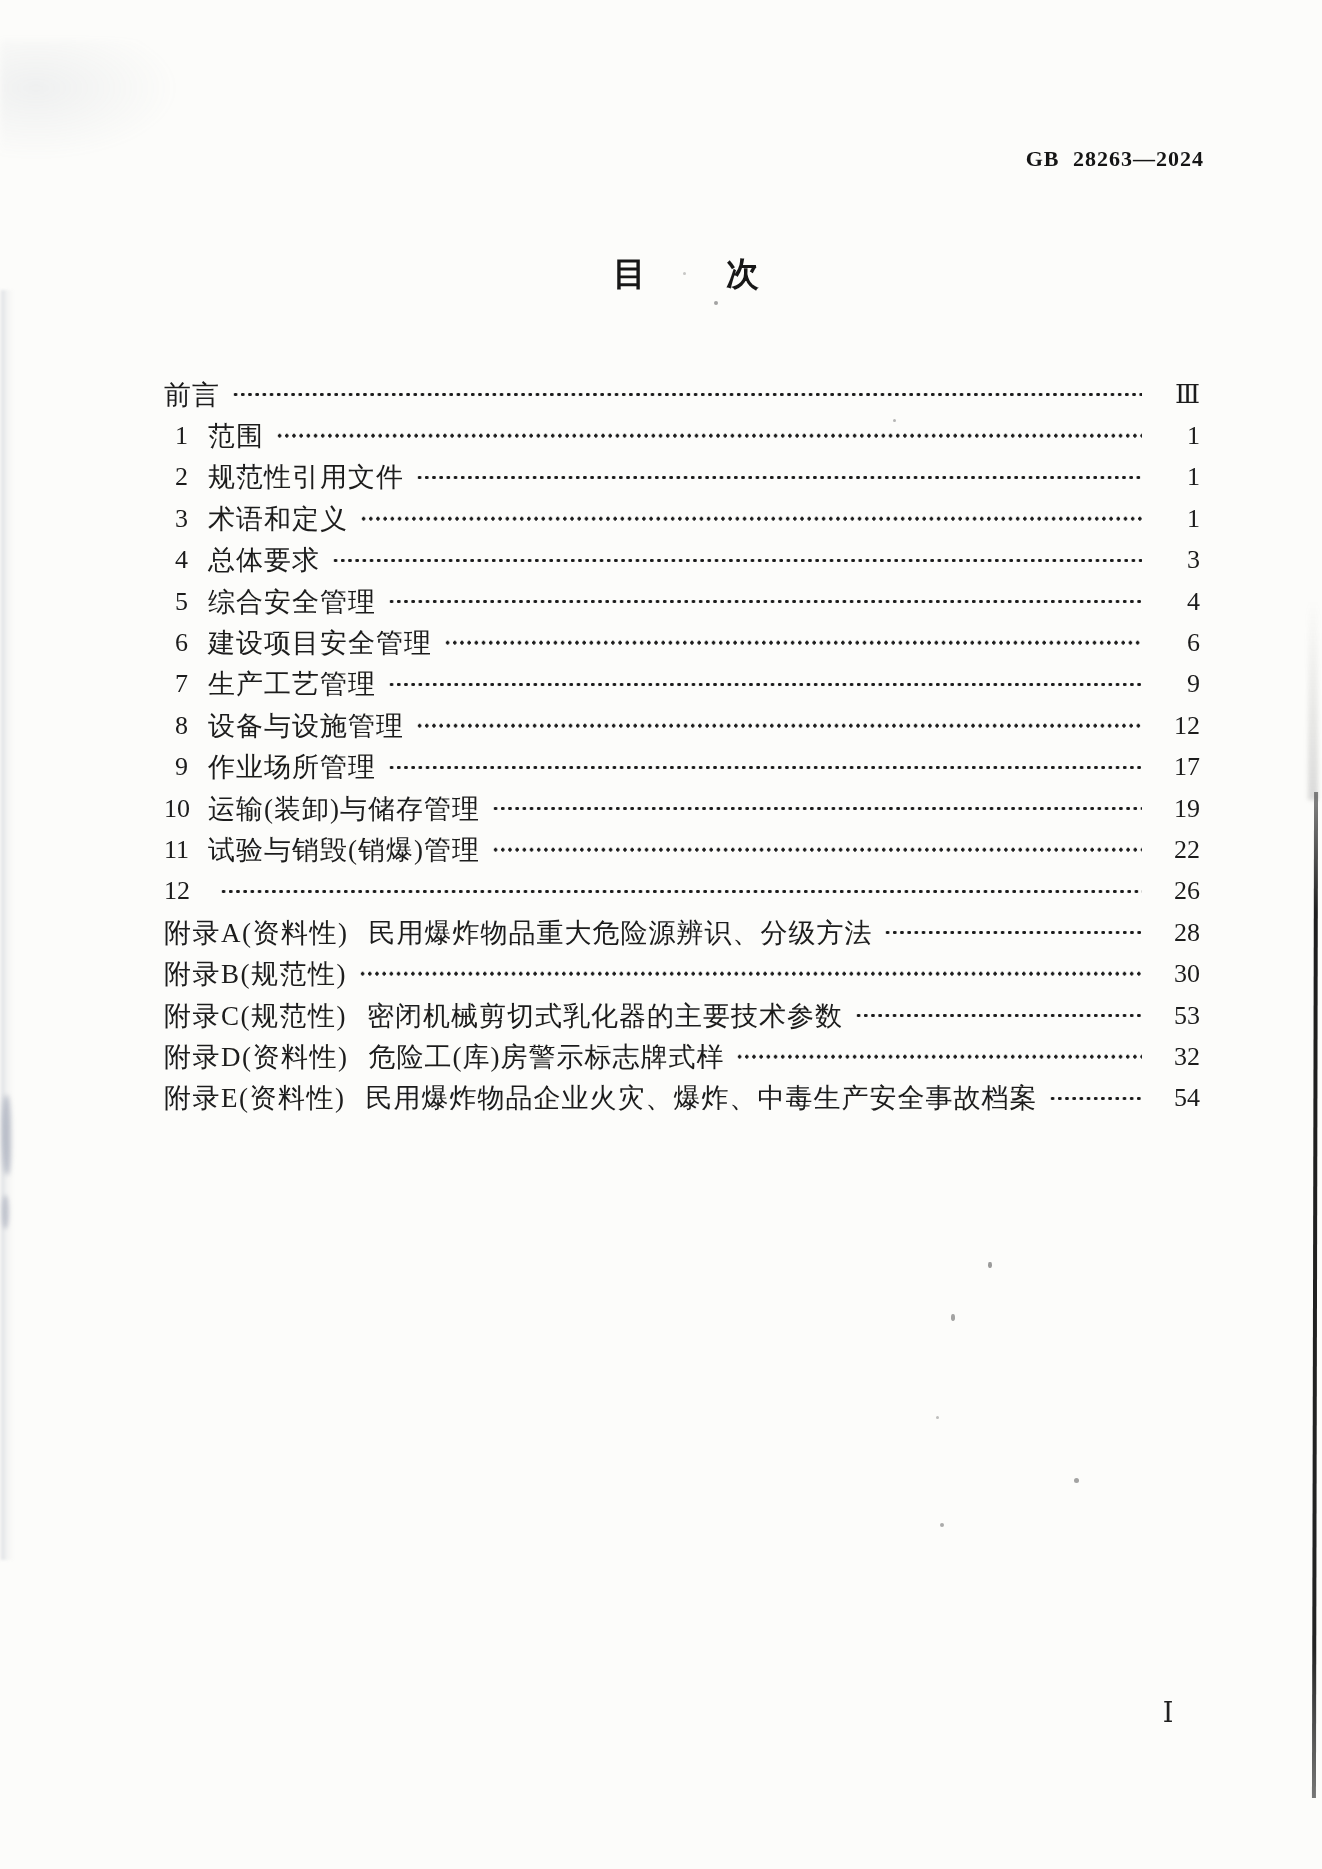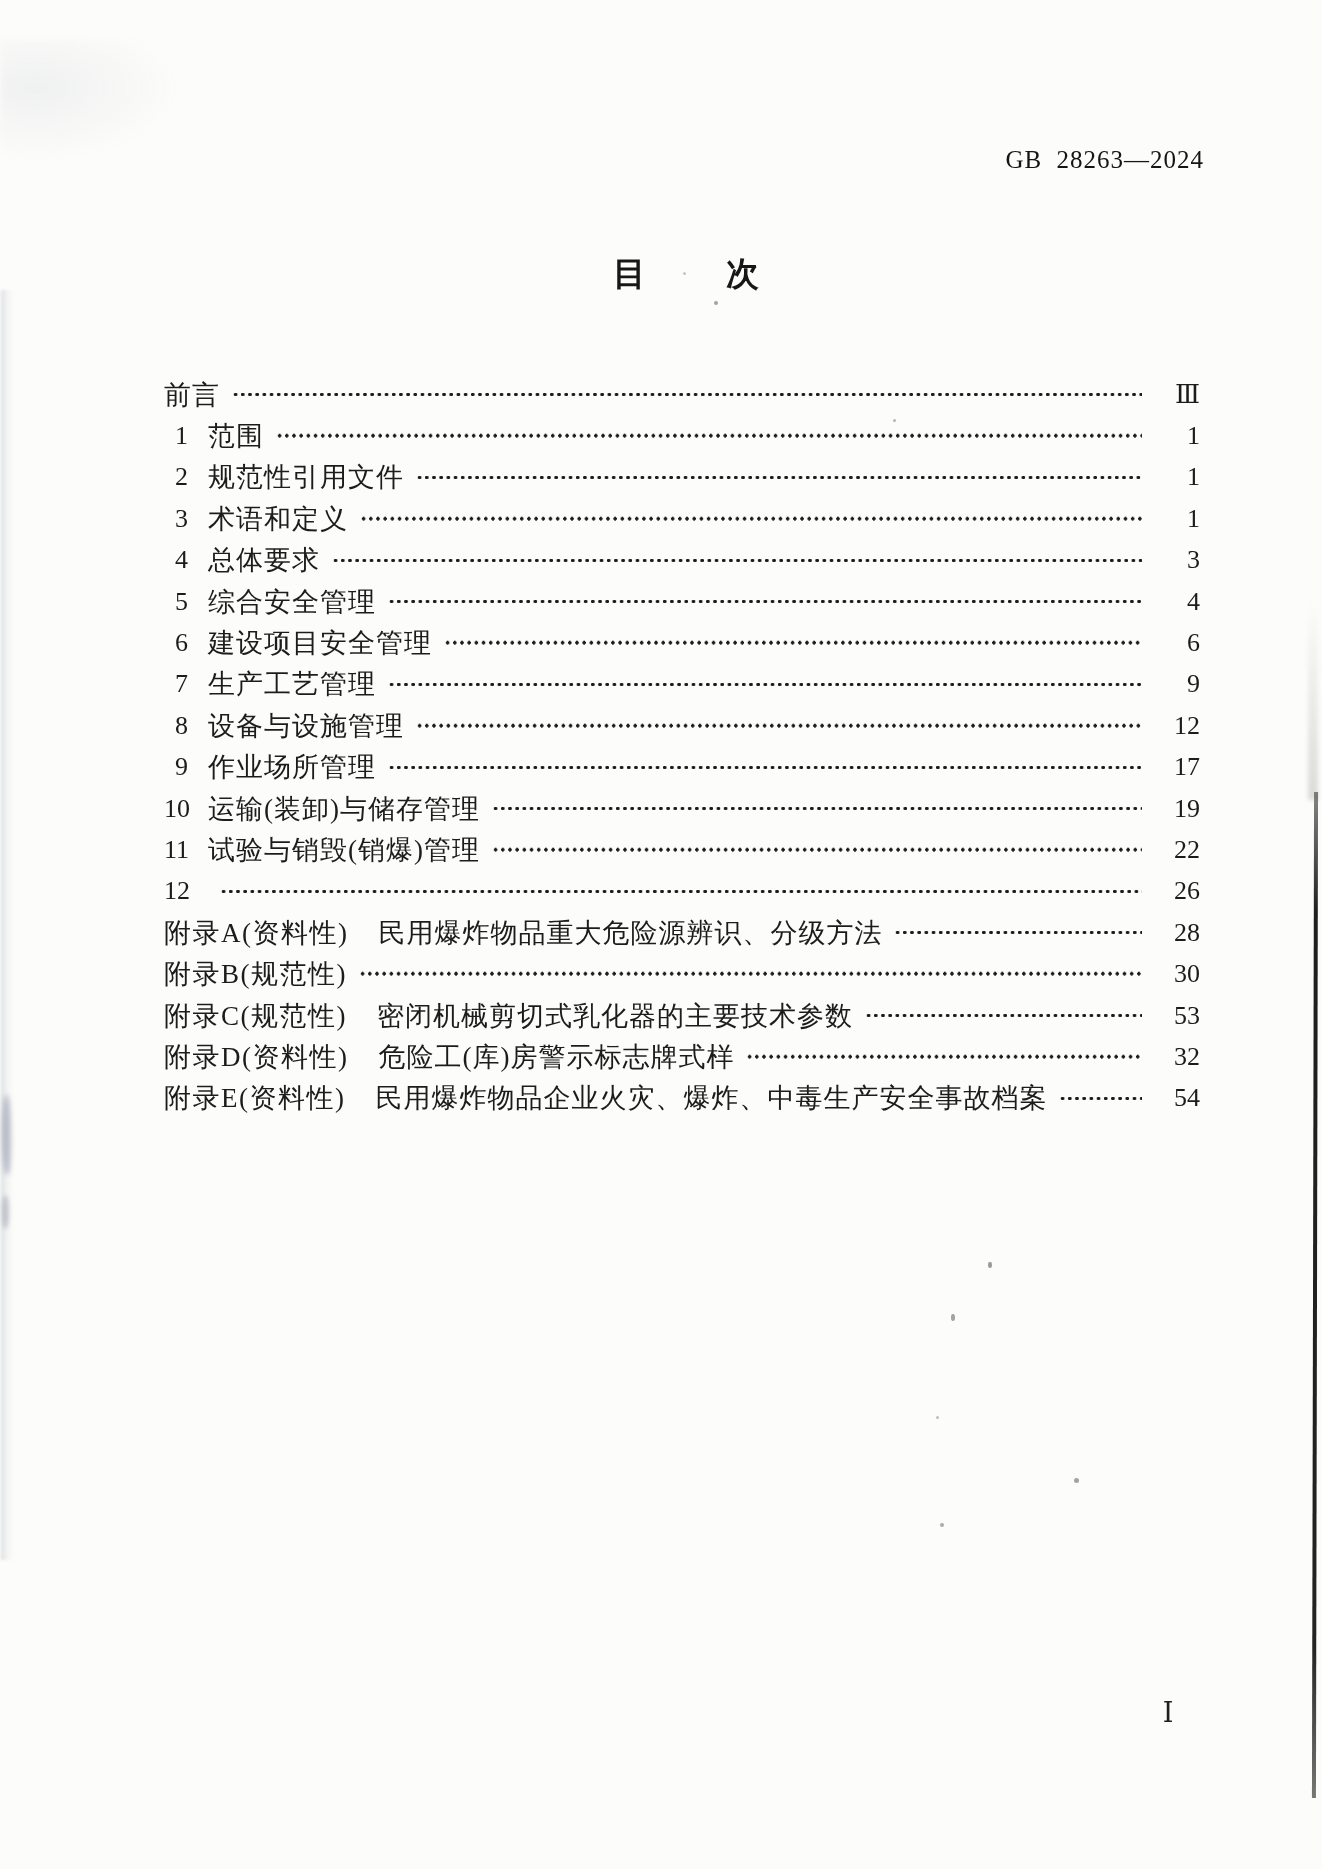--- a/index.html
+++ b/index.html
@@ -13,21 +13,21 @@
     font-family:"Liberation Serif","DejaVu Serif",serif;
     color:var(--ink);
     position:relative;
     overflow:hidden;
   }
   .page{position:absolute;inset:0;}
 
   
   .doc-number{
     position:absolute;top:146px;right:118px;
-    font-size:25px;font-weight:normal;
+    font-size:22px;font-weight:bold;
     letter-spacing:1px;word-spacing:7px;
     color:#151515;
   }
 
   
   .page-title{
     position:absolute;top:252px;left:0;width:100%;
     display:flex;justify-content:center;gap:80px;
     font-size:33px;font-weight:bold;color:#171717;
   }
@@ -44,21 +44,21 @@
     white-space:nowrap;
   }
   .toc-row .num{
     flex:0 0 44px;box-sizing:border-box;
     padding-left:11px;
     font-size:26px;
   }
   .toc-row .num.wide{padding-left:0;}
   .toc-row .prefix{letter-spacing:1.5px;}
   .toc-row .label{letter-spacing:1px;}
-  .toc-row.annex .label{margin-left:30px;}
+  .toc-row.annex .label{margin-left:20px;}
   .leader{
     flex:1 1 auto;align-self:stretch;
     margin:0 10px 0 12px;
     background-image:radial-gradient(circle, #1b1b1b 1.55px, rgba(0,0,0,0) 1.95px);
     background-size:7.2px 100%;
     background-position:0 center;
     background-repeat:repeat-x;
   }
   .pagenum{
     flex:0 0 48px;text-align:right;

